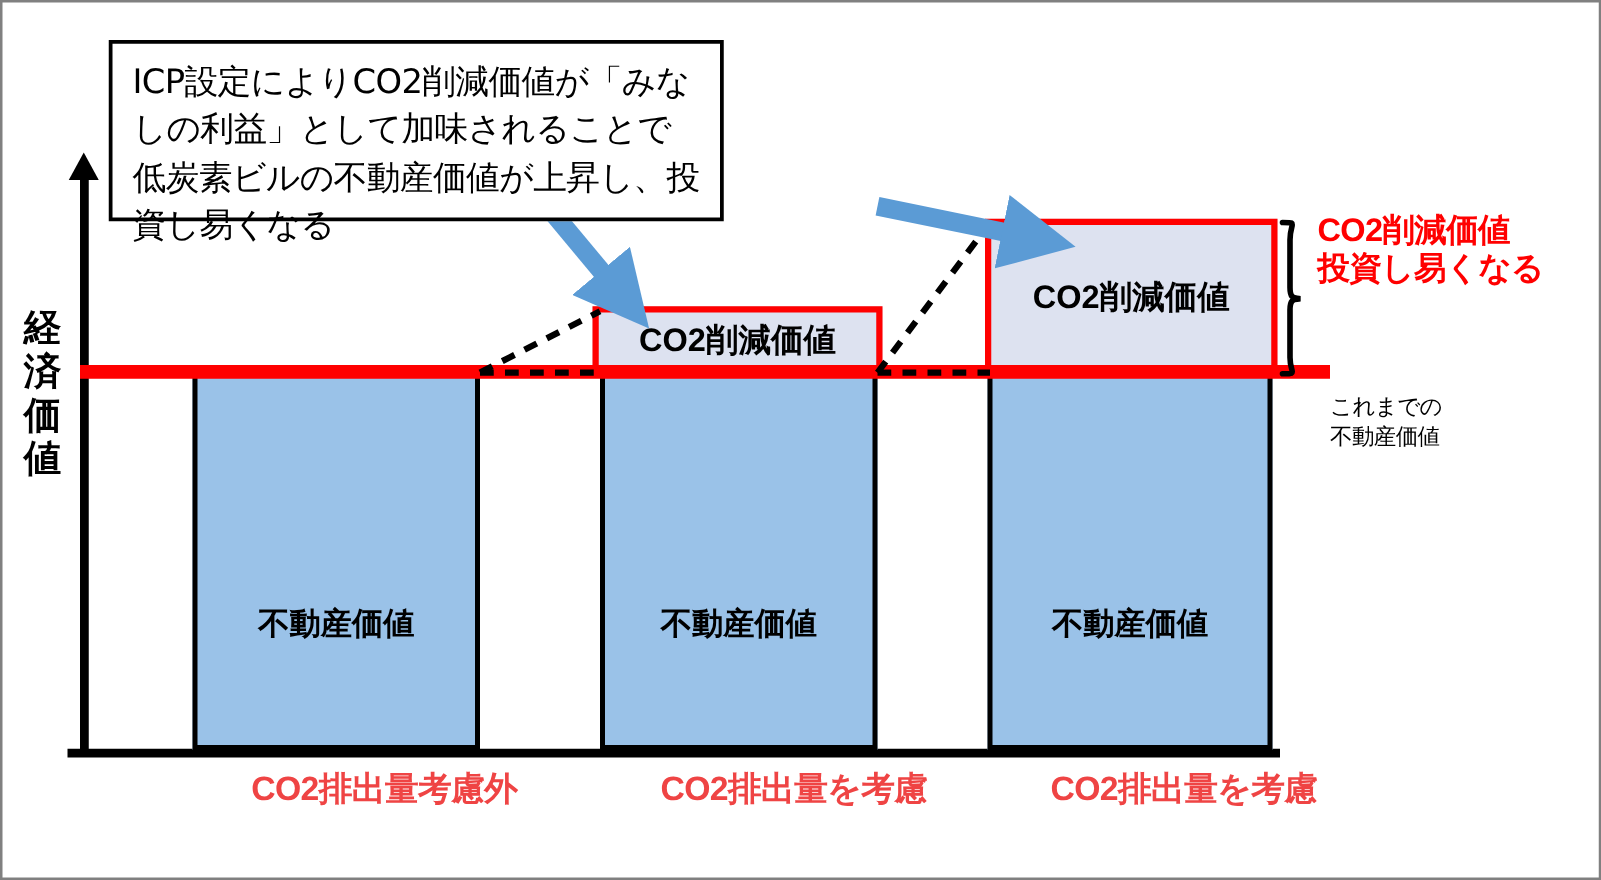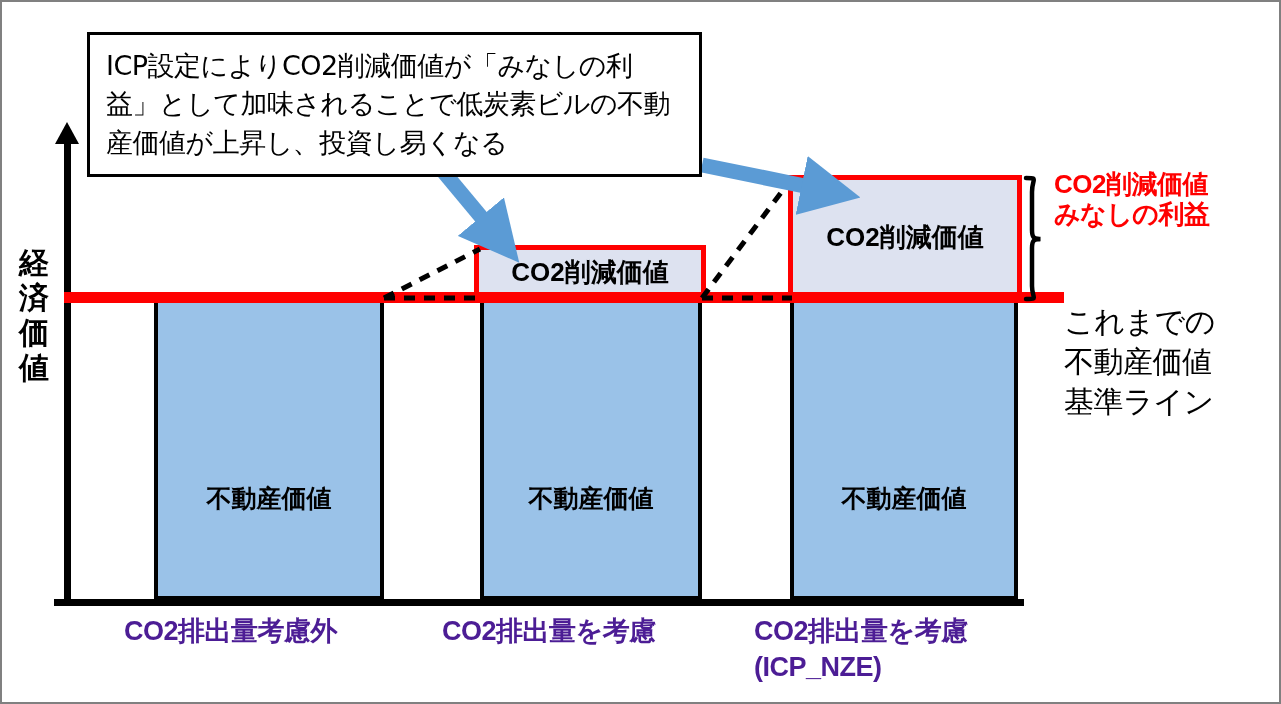--- a/index.html
+++ b/index.html
@@ -107,21 +107,21 @@
     height: 11px;
     background: #ff0000;
     z-index: 6;
   }
 
   
   .callout {
     position: absolute;
     left: 85px;
     top: 30px;
-    width: 615px;
+    width: 492px;
     height: 145px;
     background: #ffffff;
     border: 3px solid #000000;
     box-sizing: border-box;
     padding: 12px 16px 10px 16px;
     z-index: 20;
   }
   .callout-text {
     font-size: 27px;
     line-height: 1.42;
@@ -140,37 +140,37 @@
     font-size: 26px;
     font-weight: bold;
     color: #ff0000;
     line-height: 1.17;
     letter-spacing: -0.5px;
   }
   .annot-red span { display: block; white-space: nowrap; }
   .annot-black {
     position: absolute;
     left: 1062px;
-    top: 300px;
+    top: 312px;
     width: 215px;
-    font-size: 30px;
+    font-size: 18px;
     color: #000000;
     line-height: 1.33;
     font-family: "DejaVu Sans", "Liberation Sans", sans-serif;
     letter-spacing: -0.5px;
   }
   .annot-black span { display: block; white-space: nowrap; }
 
   
   .xlabel {
     position: absolute;
-    text-align: left;
+    text-align: right;
     font-size: 27px;
     font-weight: bold;
-    color: #4c1d95;
+    color: #ef4444;
     line-height: 1.33;
     letter-spacing: -0.5px;
   }
   .xlabel span { display: block; white-space: nowrap; }
 
   .svg-overlay {
     position: absolute;
     left: 0; top: 0;
     width: 1281px;
     height: 704px;
@@ -252,35 +252,33 @@
              C1034,238 1030,236 1030,246
              L1030,284 C1030,297 1037,297 1024,297" fill="none" stroke="#000000" stroke-width="4.5" stroke-linecap="round"></path>
   </svg>
 
   <div class="callout">
     <div class="callout-text">ICP設定によりCO2削減価値が「みなしの利益」として加味されることで低炭素ビルの不動産価値が上昇し、投資し易くなる</div>
   </div>
 
   <div class="annot-red">
     <span>CO2削減価値</span>
-    <span>みなしの利益</span>
+    <span>投資し易くなる</span>
   </div>
 
   <div class="annot-black">
     <span>これまでの</span>
     <span>不動産価値</span>
-    <span>基準ライン</span>
   </div>
 
   <div class="xlabel" style="left:122px; top:612px; width:290px;">
     <span>CO2排出量考慮外</span>
   </div>
 
   <div class="xlabel" style="left:440px; top:612px; width:300px;">
     <span>CO2排出量を考慮</span>
   </div>
 
   <div class="xlabel" style="left:752px; top:612px; width:300px;">
     <span>CO2排出量を考慮</span>
-    <span>(ICP_NZE)</span>
   </div>
 
 </div>
 
 </body></html>

